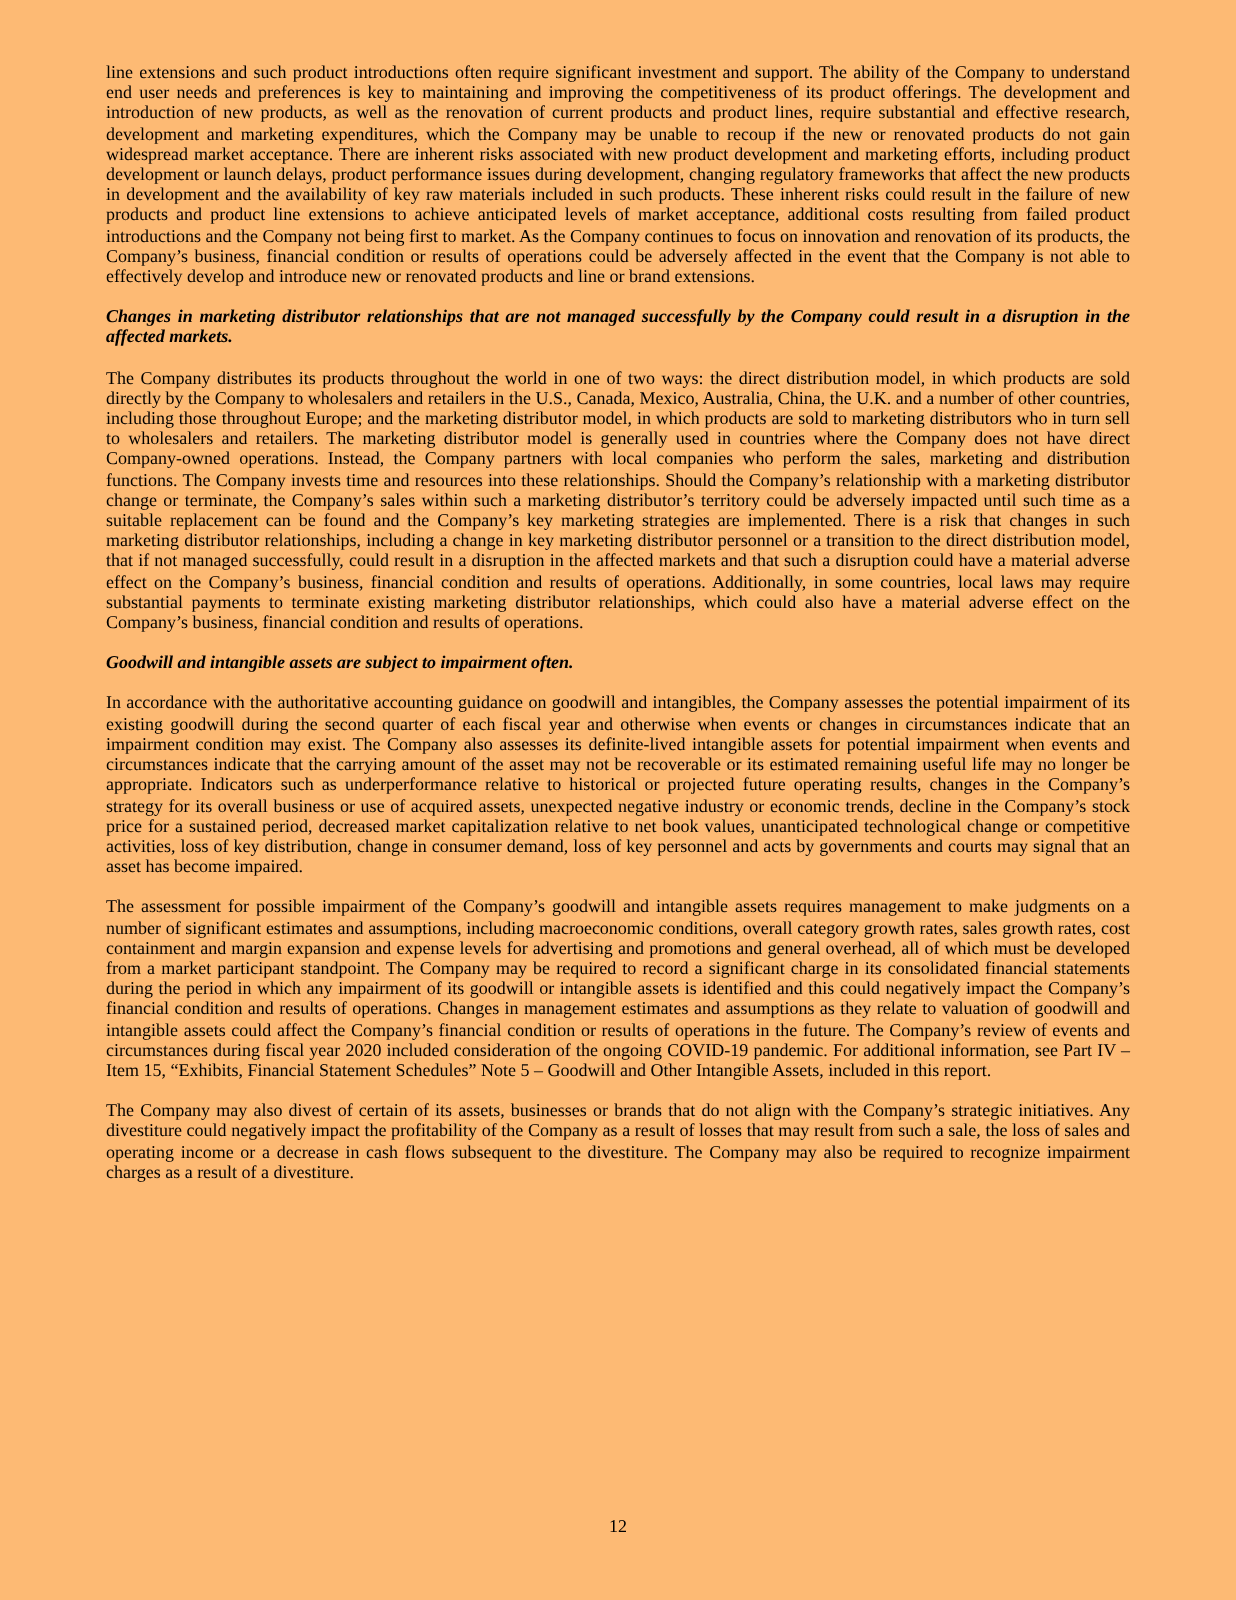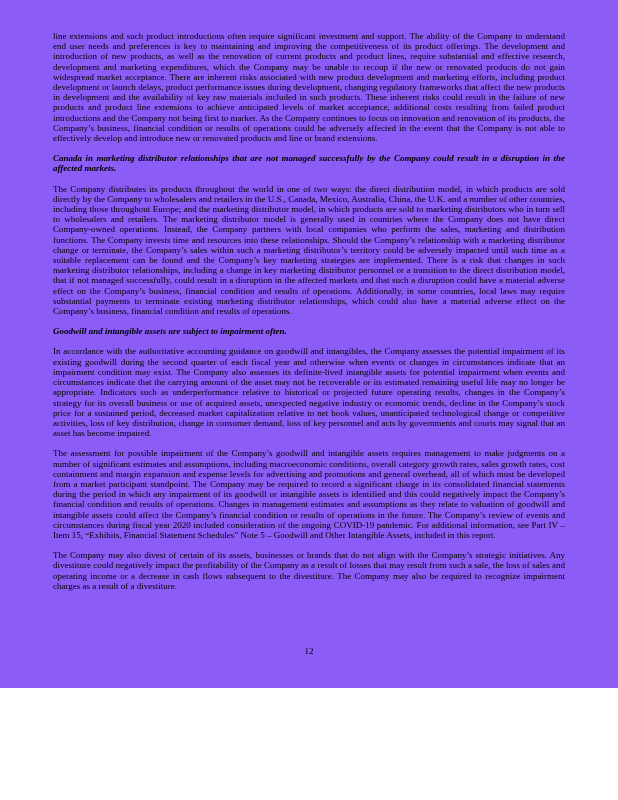--- a/index.html
+++ b/index.html
@@ -3,23 +3,23 @@
 <meta charset="utf-8">
 <style>
   html, body {
     margin: 0;
     padding: 0;
     background: #ffffff;
   }
   .page {
     position: relative;
     width: 618px;
-    height: 688px;
+    height: 800px;
     box-sizing: border-box;
-    background: #8b5cf6;
+    background: #fdba74;
     color: #000000;
     font-family: "Liberation Serif", "DejaVu Serif", serif;
     font-size: 9px;
     line-height: 10.2px;
     padding: 31px 53px 0 53px;
     overflow: hidden;
   }
   .content p {
     margin: 0 0 10px 0;
     text-align: justify;
@@ -37,21 +37,21 @@
     text-align: center;
     font-size: 9px;
   }
 </style>
 </head>
 <body>
 
 <div class="page">
   <div class="content">
     <p class="body">line extensions and such product introductions often require significant investment and support. The ability of the Company to understand end user needs and preferences is key to maintaining and improving the competitiveness of its product offerings. The development and introduction of new products, as well as the renovation of current products and product lines, require substantial and effective research, development and marketing expenditures, which the Company may be unable to recoup if the new or renovated products do not gain widespread market acceptance. There are inherent risks associated with new product development and marketing efforts, including product development or launch delays, product performance issues during development, changing regulatory frameworks that affect the new products in development and the availability of key raw materials included in such products. These inherent risks could result in the failure of new products and product line extensions to achieve anticipated levels of market acceptance, additional costs resulting from failed product introductions and the Company not being first to market. As the Company continues to focus on innovation and renovation of its products, the Company’s business, financial condition or results of operations could be adversely affected in the event that the Company is not able to effectively develop and introduce new or renovated products and line or brand extensions.</p>
-    <p class="heading">Canada in marketing distributor relationships that are not managed successfully by the Company could result in a disruption in the affected markets.</p>
+    <p class="heading">Changes in marketing distributor relationships that are not managed successfully by the Company could result in a disruption in the affected markets.</p>
     <p class="body">The Company distributes its products throughout the world in one of two ways: the direct distribution model, in which products are sold directly by the Company to wholesalers and retailers in the U.S., Canada, Mexico, Australia, China, the U.K. and a number of other countries, including those throughout Europe; and the marketing distributor model, in which products are sold to marketing distributors who in turn sell to wholesalers and retailers. The marketing distributor model is generally used in countries where the Company does not have direct Company-owned operations. Instead, the Company partners with local companies who perform the sales, marketing and distribution functions. The Company invests time and resources into these relationships. Should the Company’s relationship with a marketing distributor change or terminate, the Company’s sales within such a marketing distributor’s territory could be adversely impacted until such time as a suitable replacement can be found and the Company’s key marketing strategies are implemented. There is a risk that changes in such marketing distributor relationships, including a change in key marketing distributor personnel or a transition to the direct distribution model, that if not managed successfully, could result in a disruption in the affected markets and that such a disruption could have a material adverse effect on the Company’s business, financial condition and results of operations. Additionally, in some countries, local laws may require substantial payments to terminate existing marketing distributor relationships, which could also have a material adverse effect on the Company’s business, financial condition and results of operations.</p>
     <p class="heading">Goodwill and intangible assets are subject to impairment often.</p>
     <p class="body">In accordance with the authoritative accounting guidance on goodwill and intangibles, the Company assesses the potential impairment of its existing goodwill during the second quarter of each fiscal year and otherwise when events or changes in circumstances indicate that an impairment condition may exist. The Company also assesses its definite-lived intangible assets for potential impairment when events and circumstances indicate that the carrying amount of the asset may not be recoverable or its estimated remaining useful life may no longer be appropriate. Indicators such as underperformance relative to historical or projected future operating results, changes in the Company’s strategy for its overall business or use of acquired assets, unexpected negative industry or economic trends, decline in the Company’s stock price for a sustained period, decreased market capitalization relative to net book values, unanticipated technological change or competitive activities, loss of key distribution, change in consumer demand, loss of key personnel and acts by governments and courts may signal that an asset has become impaired.</p>
     <p class="body">The assessment for possible impairment of the Company’s goodwill and intangible assets requires management to make judgments on a number of significant estimates and assumptions, including macroeconomic conditions, overall category growth rates, sales growth rates, cost containment and margin expansion and expense levels for advertising and promotions and general overhead, all of which must be developed from a market participant standpoint. The Company may be required to record a significant charge in its consolidated financial statements during the period in which any impairment of its goodwill or intangible assets is identified and this could negatively impact the Company’s financial condition and results of operations. Changes in management estimates and assumptions as they relate to valuation of goodwill and intangible assets could affect the Company’s financial condition or results of operations in the future. The Company’s review of events and circumstances during fiscal year 2020 included consideration of the ongoing COVID-19 pandemic. For additional information, see Part IV – Item 15, “Exhibits, Financial Statement Schedules” Note 5 – Goodwill and Other Intangible Assets, included in this report.</p>
     <p class="body">The Company may also divest of certain of its assets, businesses or brands that do not align with the Company’s strategic initiatives. Any divestiture could negatively impact the profitability of the Company as a result of losses that may result from such a sale, the loss of sales and operating income or a decrease in cash flows subsequent to the divestiture. The Company may also be required to recognize impairment charges as a result of a divestiture.</p>
   </div>
   <div class="page-number">12</div>
 </div>
 
 </body></html>

